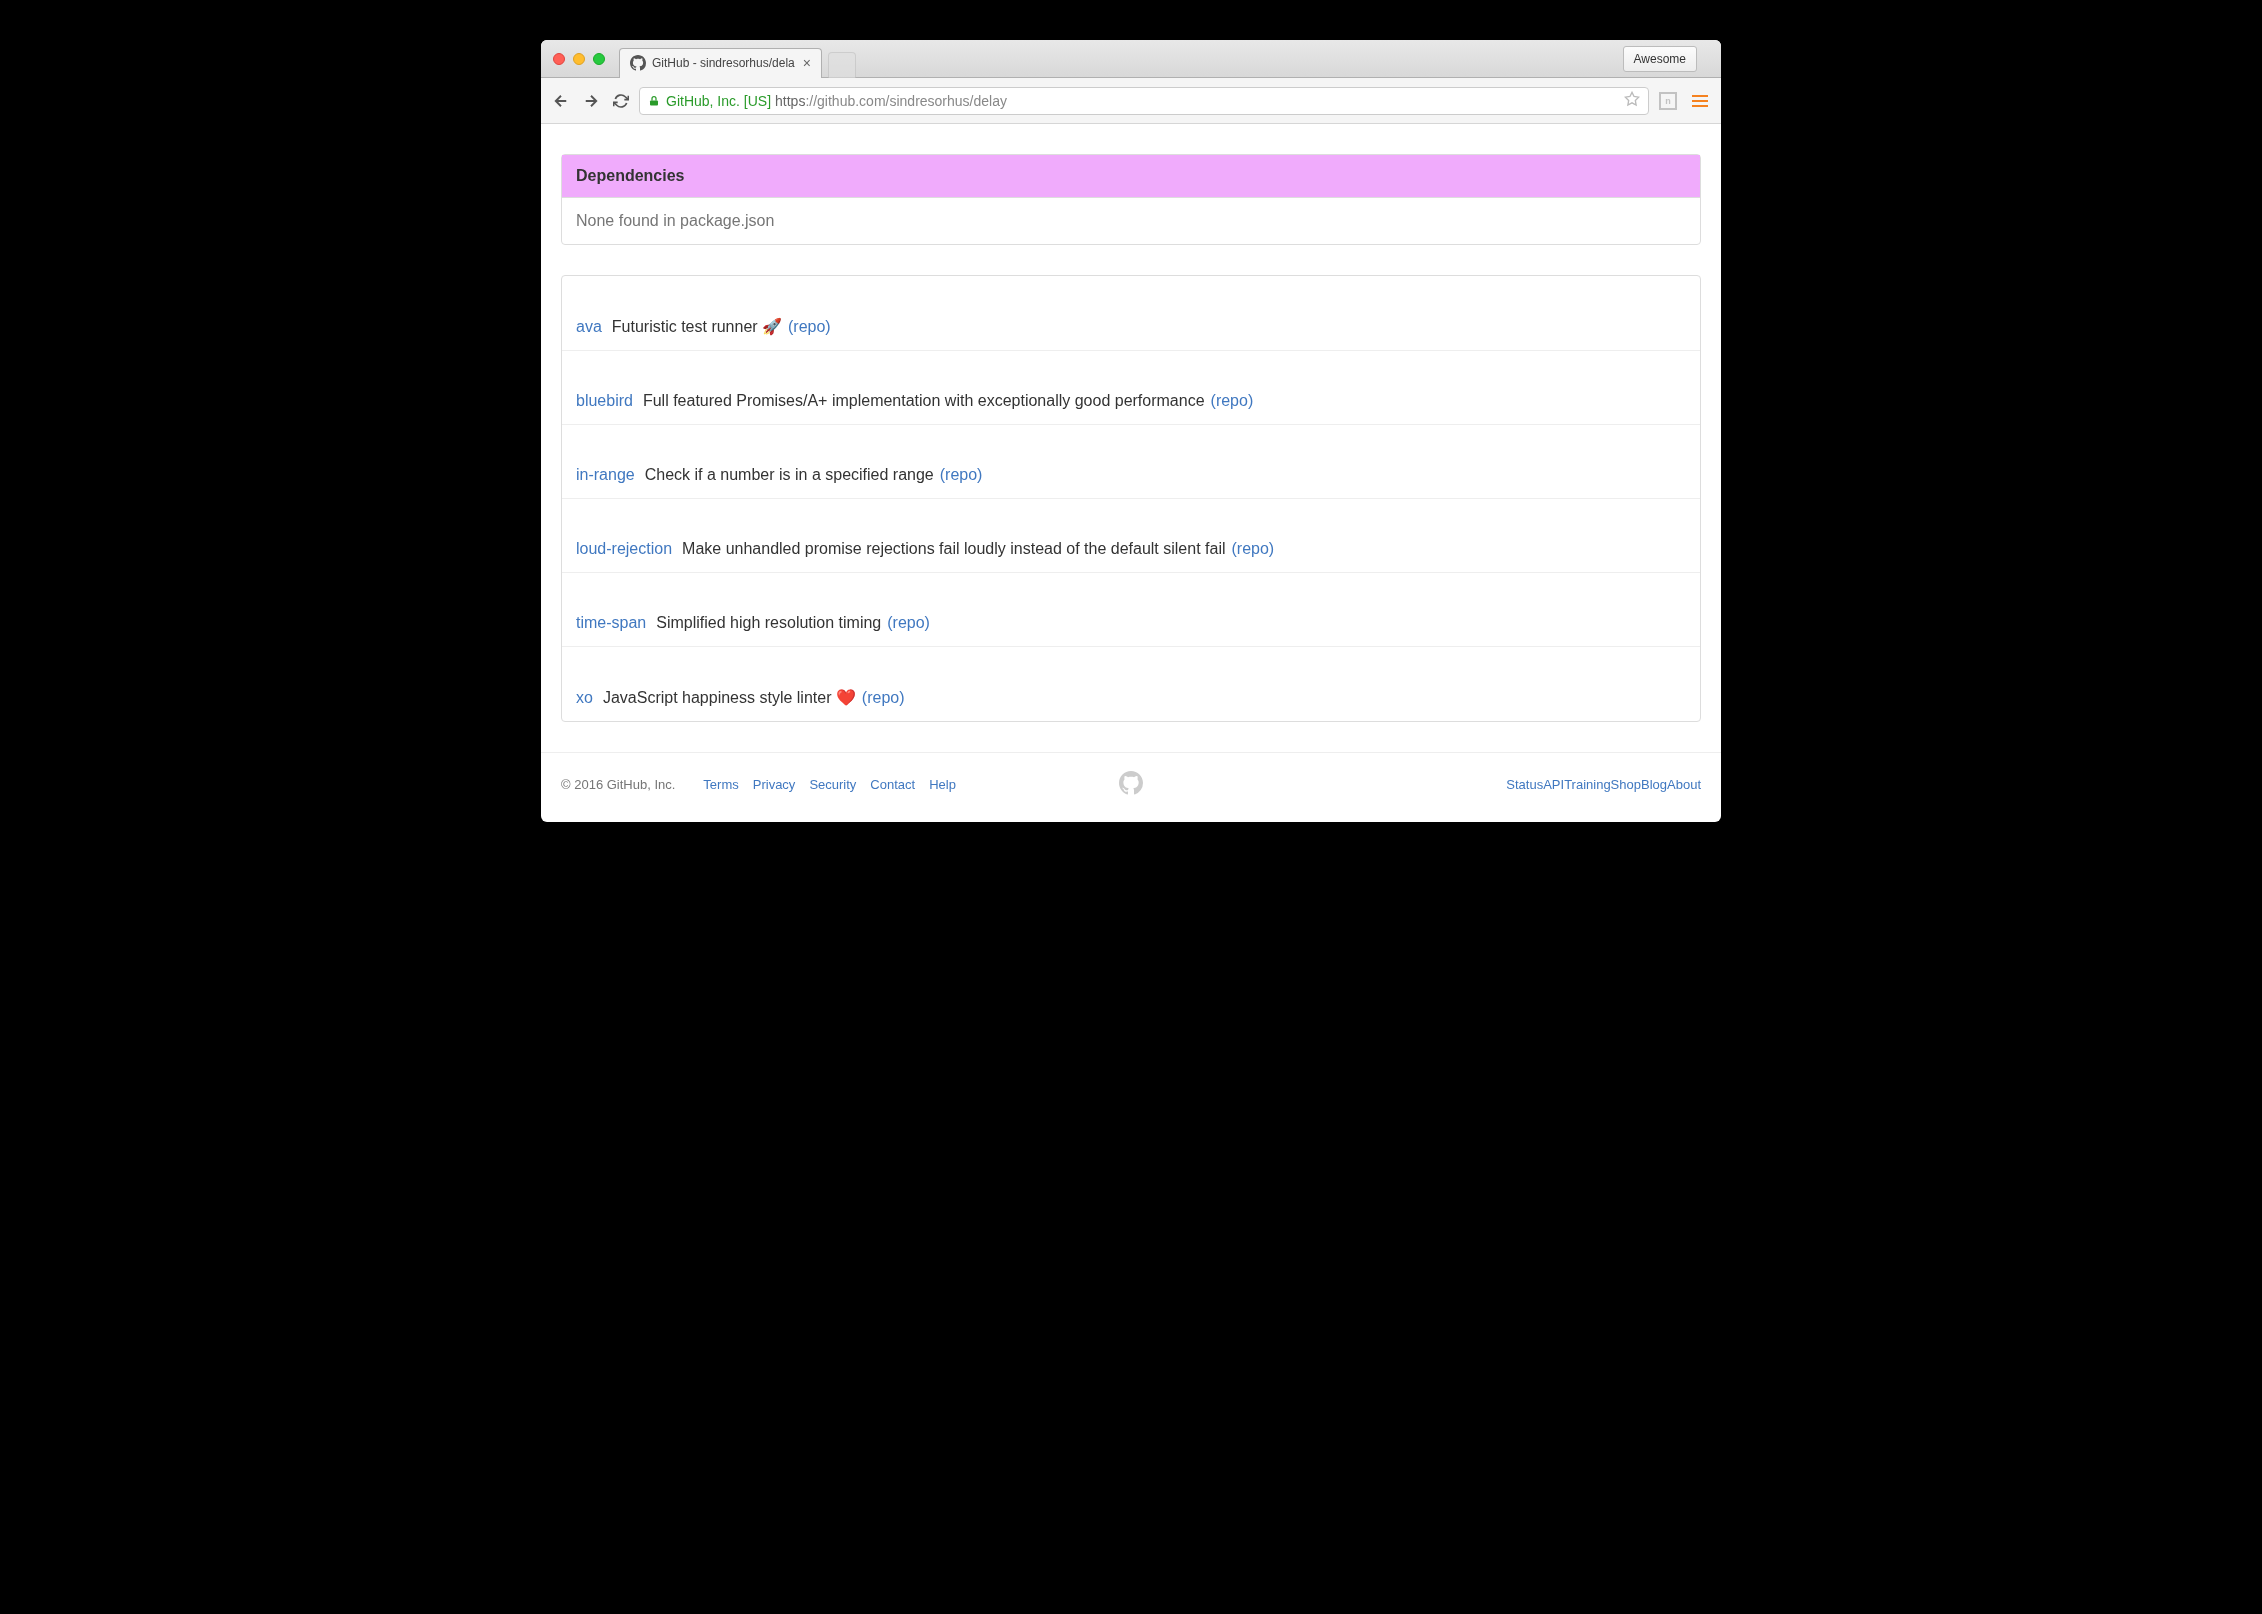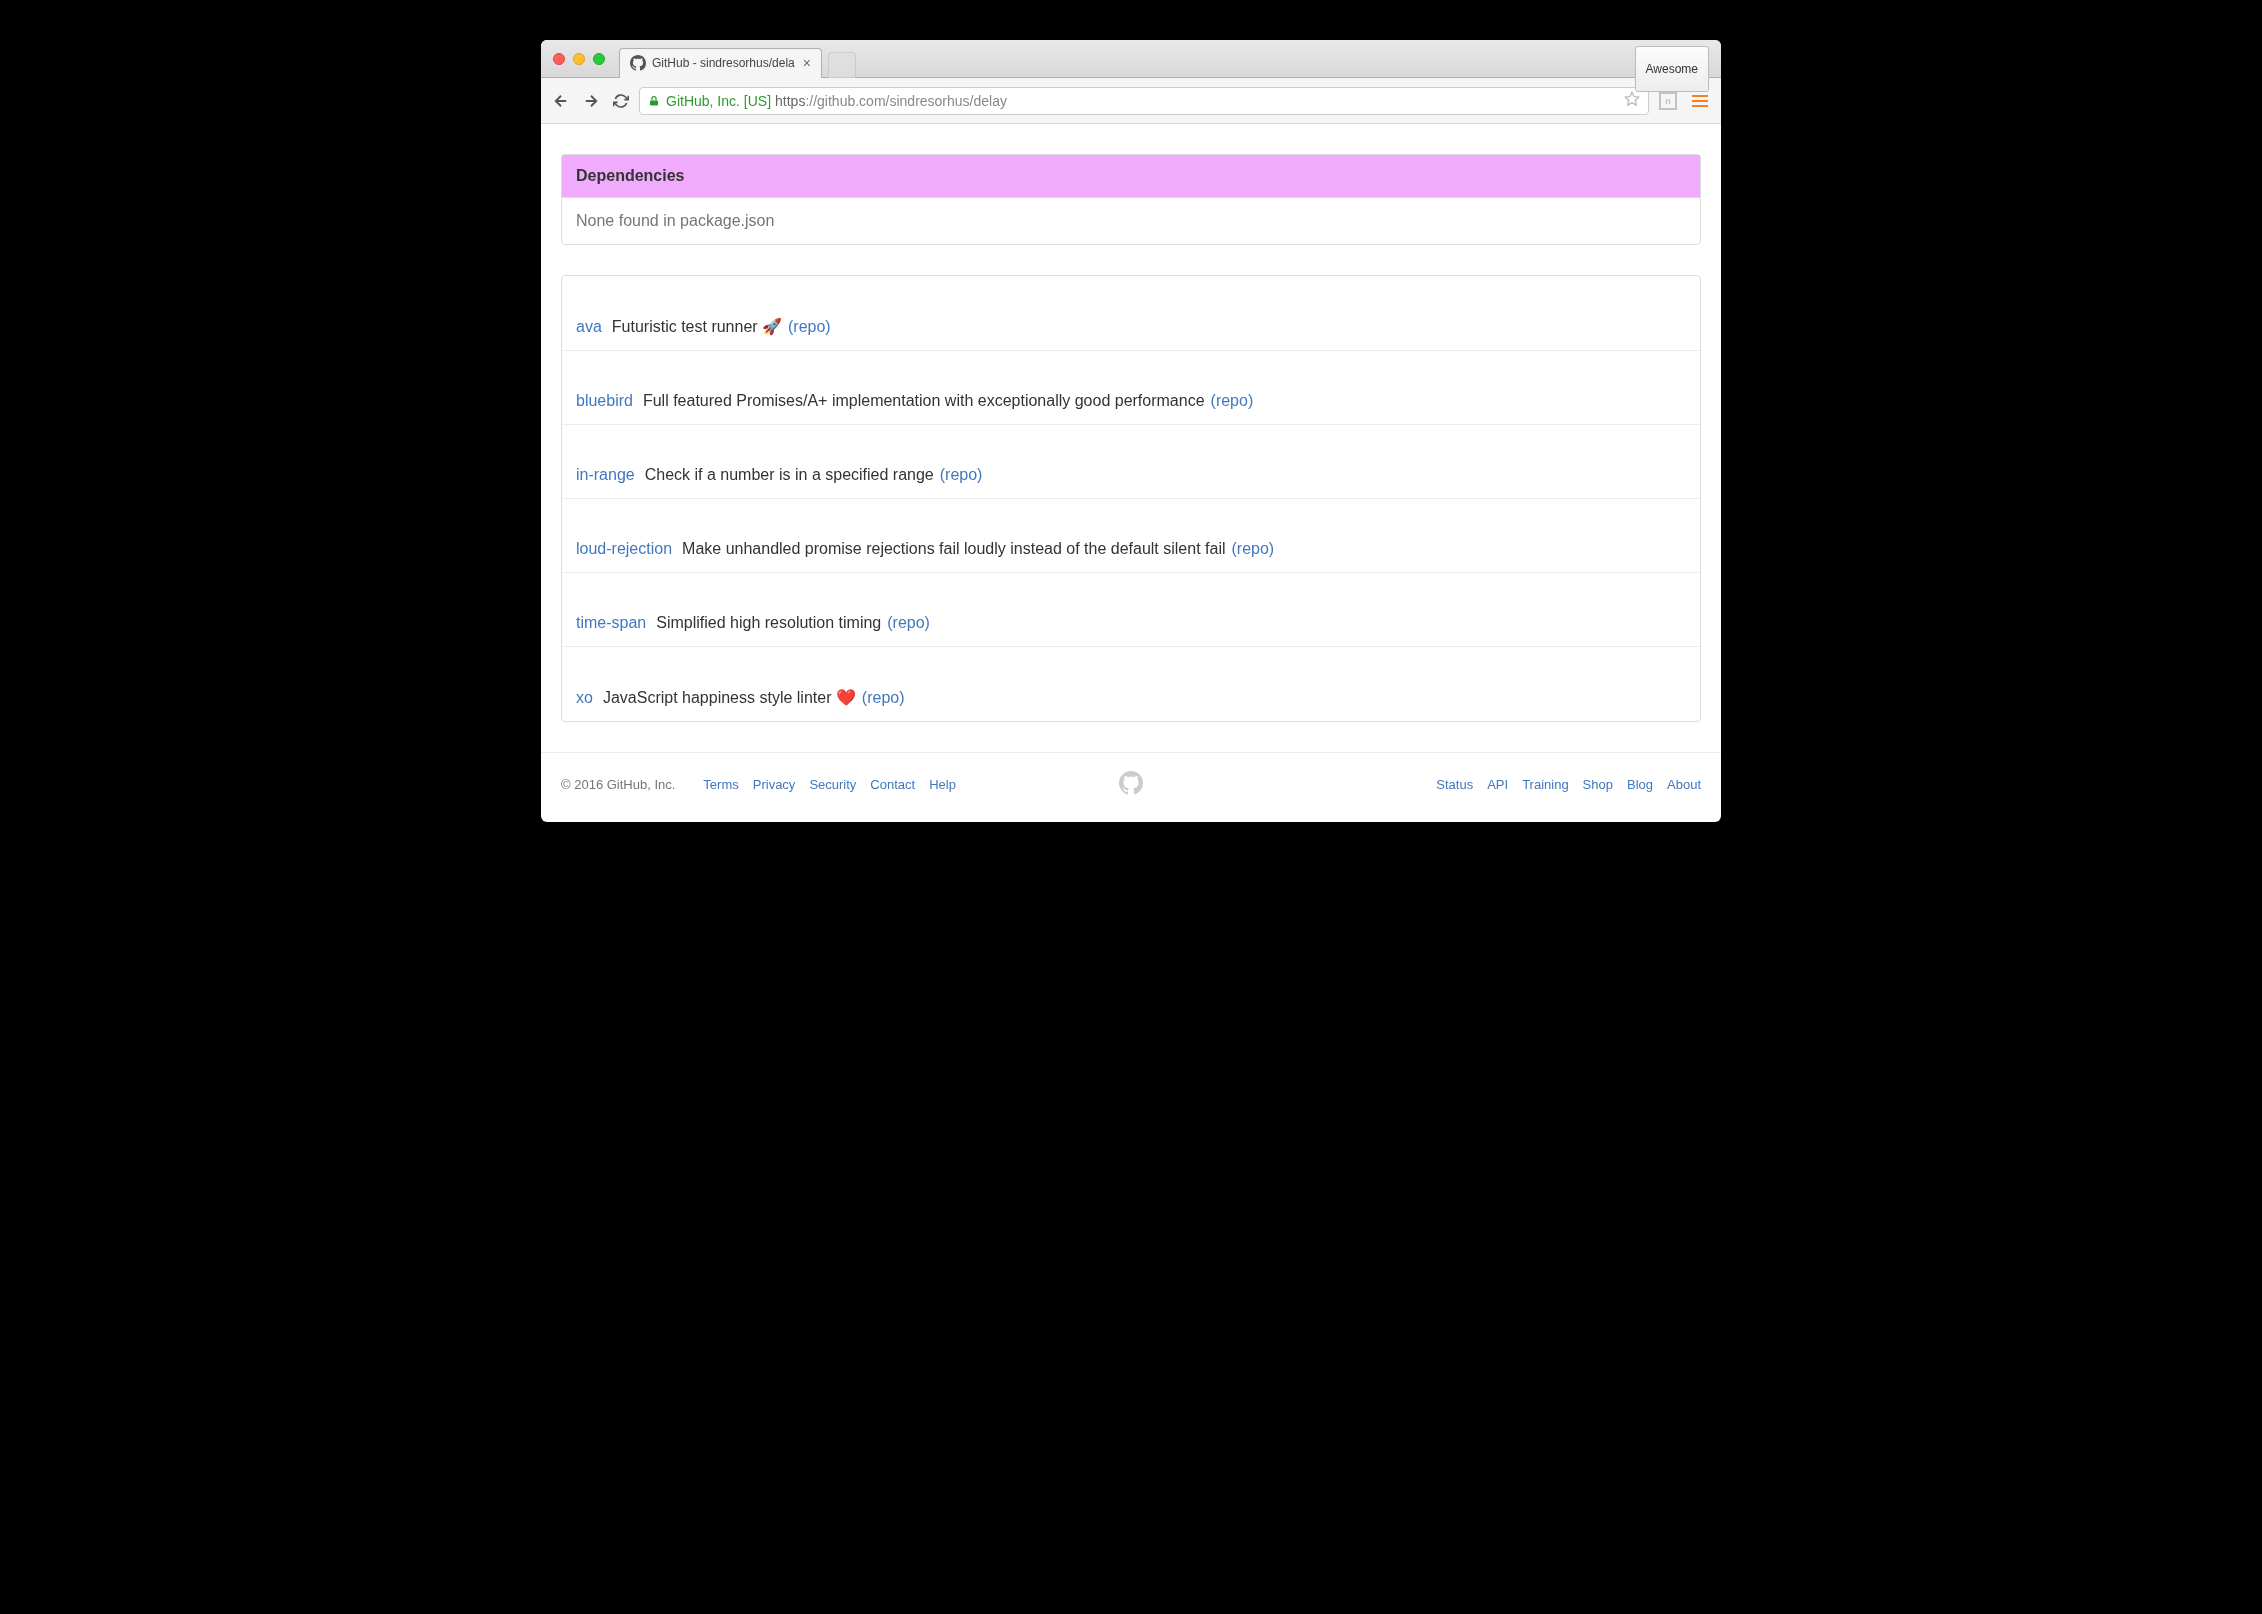--- a/index.html
+++ b/index.html
@@ -60,26 +60,26 @@
       border-bottom: none;
       border-top-left-radius: 4px;
       border-top-right-radius: 4px;
       margin-left: 6px;
       margin-top: 12px;
       background: #e0e0e0;
       opacity: 0.6;
     }
     .awesome-btn {
       position: absolute;
-      right: 12px;
+      right: 24px;
       top: 6px;
       background: linear-gradient(#fcfcfc, #ededed);
       border: 1px solid #bcbcbc;
       border-radius: 3px;
-      padding: 15px 10px;
+      padding: 5px 10px;
       font-size: 12px;
       color: #333;
       cursor: pointer;
     }
     .toolbar {
       height: 46px;
       background: #f5f5f5;
       border-bottom: 1px solid #d6d6d6;
       display: flex;
       align-items: center;
@@ -166,21 +166,21 @@
 
     .footer {
       border-top: 1px solid #eee;
       padding: 24px 20px 30px 20px;
       display: flex;
       align-items: center;
       font-size: 13px;
       color: #767676;
     }
     .footer-left { display: flex; gap: 14px; align-items: center; }
-    .footer-right { margin-left: auto; display: flex; gap: 14px; }
+    .footer-right { margin-left: auto; display: flex; }
     .footer a { color: #4078c0; text-decoration: none; cursor: pointer; }
     .footer-logo {
       position: absolute;
       left: 50%;
       transform: translateX(-50%);
       color: #ccc;
     }
     .footer-wrap { position: relative; }
   </style>
 </head>

